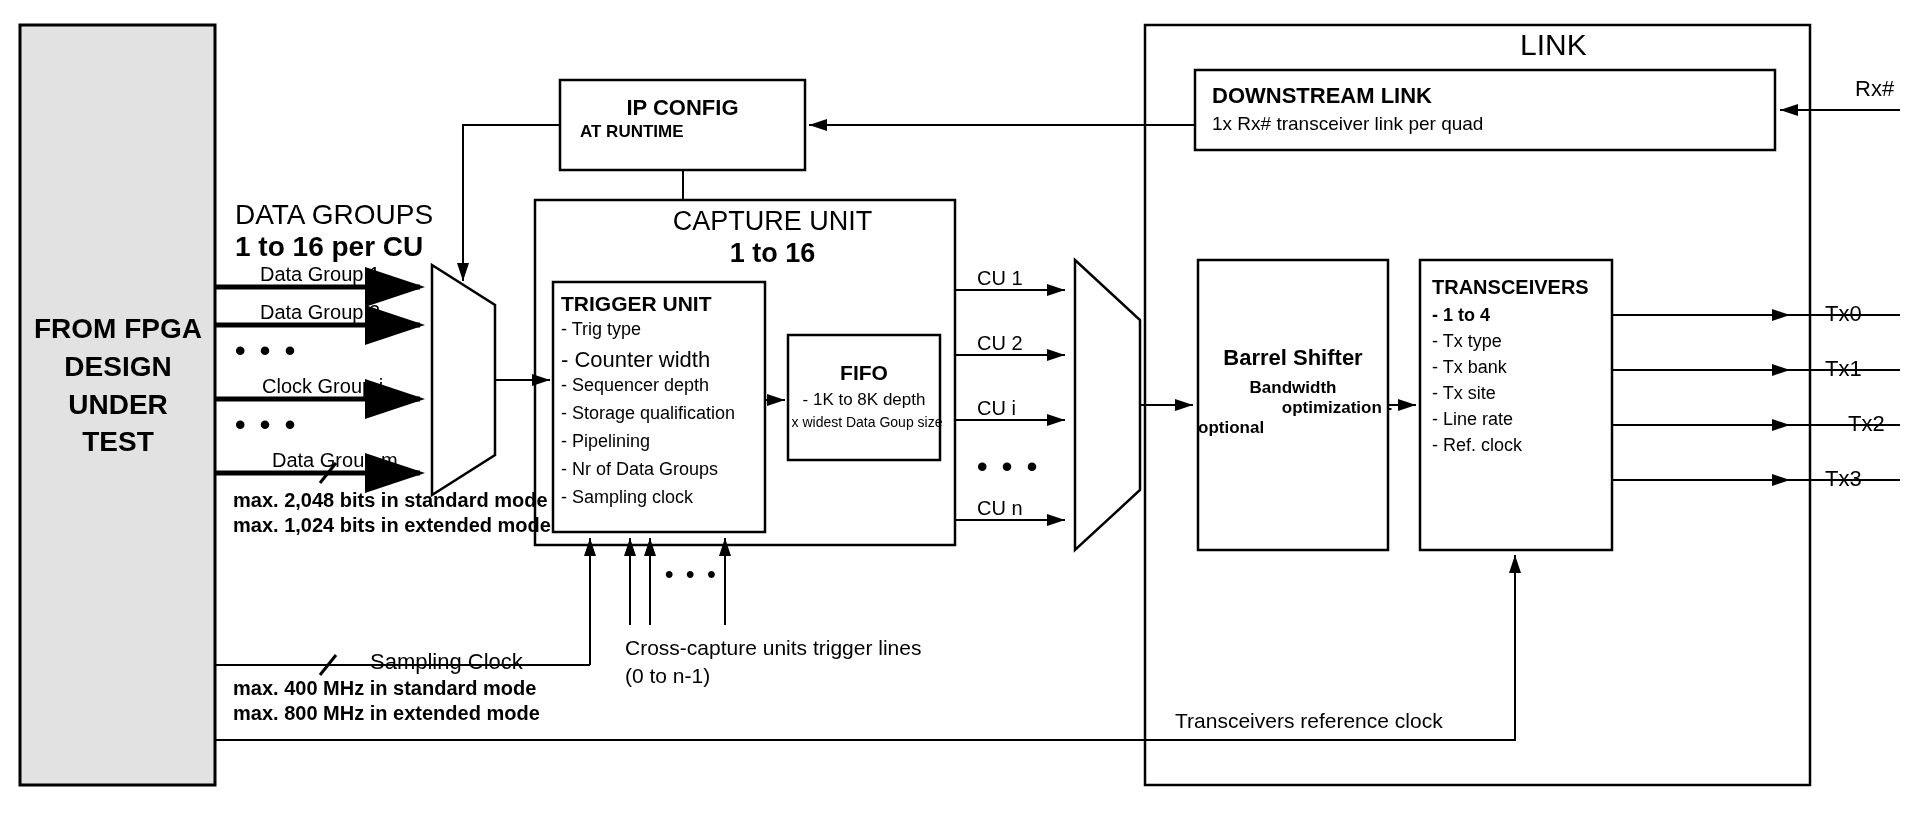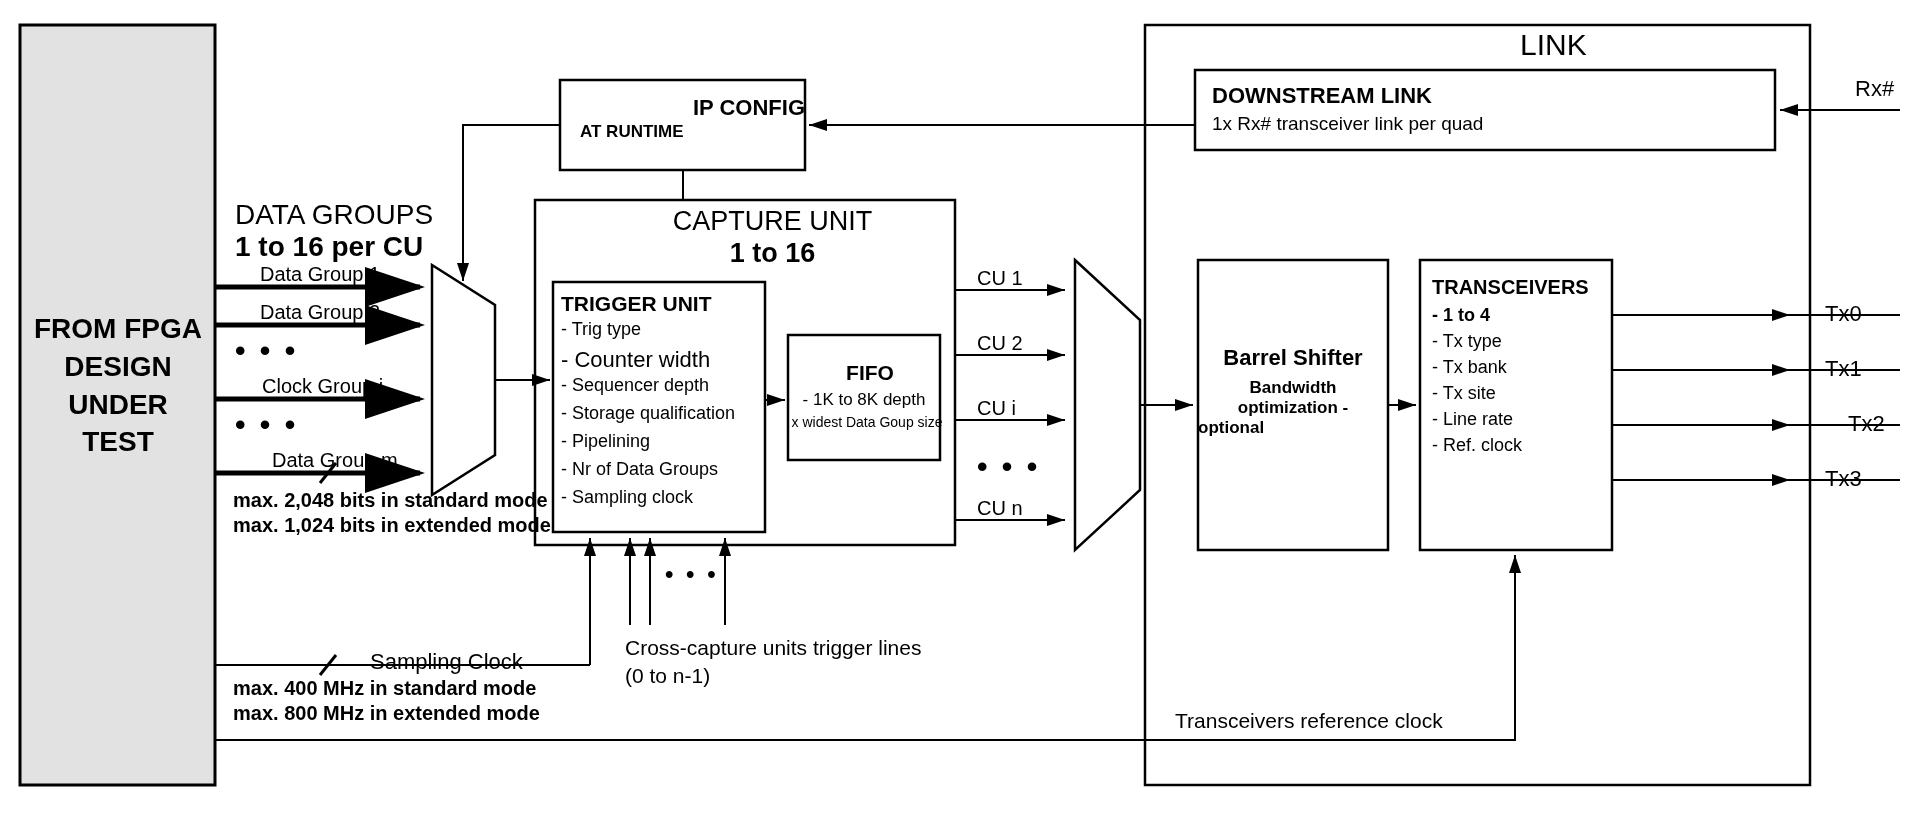--- a/index.html
+++ b/index.html
@@ -111,54 +111,54 @@
 <div class="txt" style="left:260px; top:262px; font-size:20px;">Data Group 1</div>
 <div class="txt" style="left:260px; top:300px; font-size:20px;">Data Group 2</div>
 <div class="txt bold" style="left:235px; top:333px; font-size:30px; letter-spacing:3px;">• • •</div>
 <div class="txt" style="left:262px; top:374px; font-size:20px;">Clock Group j</div>
 <div class="txt bold" style="left:235px; top:407px; font-size:30px; letter-spacing:3px;">• • •</div>
 <div class="txt" style="left:272px; top:448px; font-size:20px;">Data Group m</div>
 
 <div class="txt bold" style="left:233px; top:488px; font-size:20px;">max. 2,048 bits in standard mode</div>
 <div class="txt bold" style="left:233px; top:513px; font-size:20px;">max. 1,024 bits in extended mode</div>
 
-<div class="txt bold" style="left:560px; top:95px; width:245px; text-align:right; font-size:22px;">IP CONFIG</div>
+<div class="txt bold" style="left:560px; top:95px; width:245px; text-align:center; font-size:22px;">IP CONFIG</div>
 <div class="txt bold" style="left:560px; top:122px; width:245px; text-align:left; font-size:17px;padding-left:20px;">AT RUNTIME</div>
 
 <div class="txt" style="left:595px; top:205px; font-size:27px; width:355px; text-align:center;">CAPTURE UNIT</div>
 <div class="txt bold" style="left:595px; top:237px; font-size:27px; width:355px; text-align:center;">1 to 16</div>
 
 <div class="txt bold" style="left:561px; top:291px; font-size:21px;">TRIGGER UNIT</div>
 <div class="txt" style="left:561px; top:319px; font-size:18px;">- Trig type</div>
 <div class="txt" style="left:561px; top:347px; font-size:22px;">- Counter width</div>
 <div class="txt" style="left:561px; top:375px; font-size:18px;">- Sequencer depth</div>
 <div class="txt" style="left:561px; top:403px; font-size:18px;">- Storage qualification</div>
 <div class="txt" style="left:561px; top:431px; font-size:18px;">- Pipelining</div>
 <div class="txt" style="left:561px; top:459px; font-size:18px;">- Nr of Data Groups</div>
 <div class="txt" style="left:561px; top:487px; font-size:18px;">- Sampling clock</div>
 
-<div class="txt bold" style="left:788px; top:360px; width:164px; text-align:center; font-size:21px;">FIFO</div>
+<div class="txt bold" style="left:788px; top:360px; width:152px; text-align:center; font-size:21px;">FIFO</div>
 <div class="txt" style="left:788px; top:390px; width:152px; text-align:center; font-size:17px;">- 1K to 8K depth</div>
 <div class="txt" style="left:788px; top:414px; width:158px; text-align:center; font-size:14px;">x widest Data Goup size</div>
 
 <div class="txt" style="left:977px; top:266px; font-size:20px;">CU 1</div>
 <div class="txt" style="left:977px; top:331px; font-size:20px;">CU 2</div>
 <div class="txt" style="left:977px; top:396px; font-size:20px;">CU i</div>
 <div class="txt bold" style="left:977px; top:449px; font-size:30px; letter-spacing:3px;">• • •</div>
 <div class="txt" style="left:977px; top:496px; font-size:20px;">CU n</div>
 
 <div class="txt" style="left:1520px; top:27px; font-size:30px;">LINK</div>
 
 <div class="txt bold" style="left:1212px; top:83px; font-size:22px;">DOWNSTREAM LINK</div>
 <div class="txt" style="left:1212px; top:113px; font-size:19px;">1x Rx# transceiver link per quad</div>
 <div class="txt" style="left:1855px; top:76px; font-size:22px;">Rx#</div>
 
 <div class="txt bold" style="left:1198px; top:345px; width:190px; text-align:center; font-size:22px;">Barrel Shifter</div>
 <div class="txt bold" style="left:1198px; top:378px; width:190px; text-align:center; font-size:17px;">Bandwidth</div>
-<div class="txt bold" style="left:1198px; top:398px; width:190px; text-align:center; font-size:17px;">optimization -</div>
+<div class="txt bold" style="left:1198px; top:398px; width:190px; text-align:center; font-size:17px;padding-left:44px;">optimization -</div>
 <div class="txt bold" style="left:1198px; top:418px; width:190px; text-align:left; font-size:17px;">optional</div>
 
 <div class="txt bold" style="left:1432px; top:275px; font-size:20px;">TRANSCEIVERS</div>
 <div class="txt" style="left:1432px; top:305px; font-size:18px;"><span class="bold">- 1 to 4</span></div>
 <div class="txt" style="left:1432px; top:331px; font-size:18px;">- Tx type</div>
 <div class="txt" style="left:1432px; top:357px; font-size:18px;">- Tx bank</div>
 <div class="txt" style="left:1432px; top:383px; font-size:18px;">- Tx site</div>
 <div class="txt" style="left:1432px; top:409px; font-size:18px;">- Line rate</div>
 <div class="txt" style="left:1432px; top:435px; font-size:18px;">- Ref. clock</div>
 

